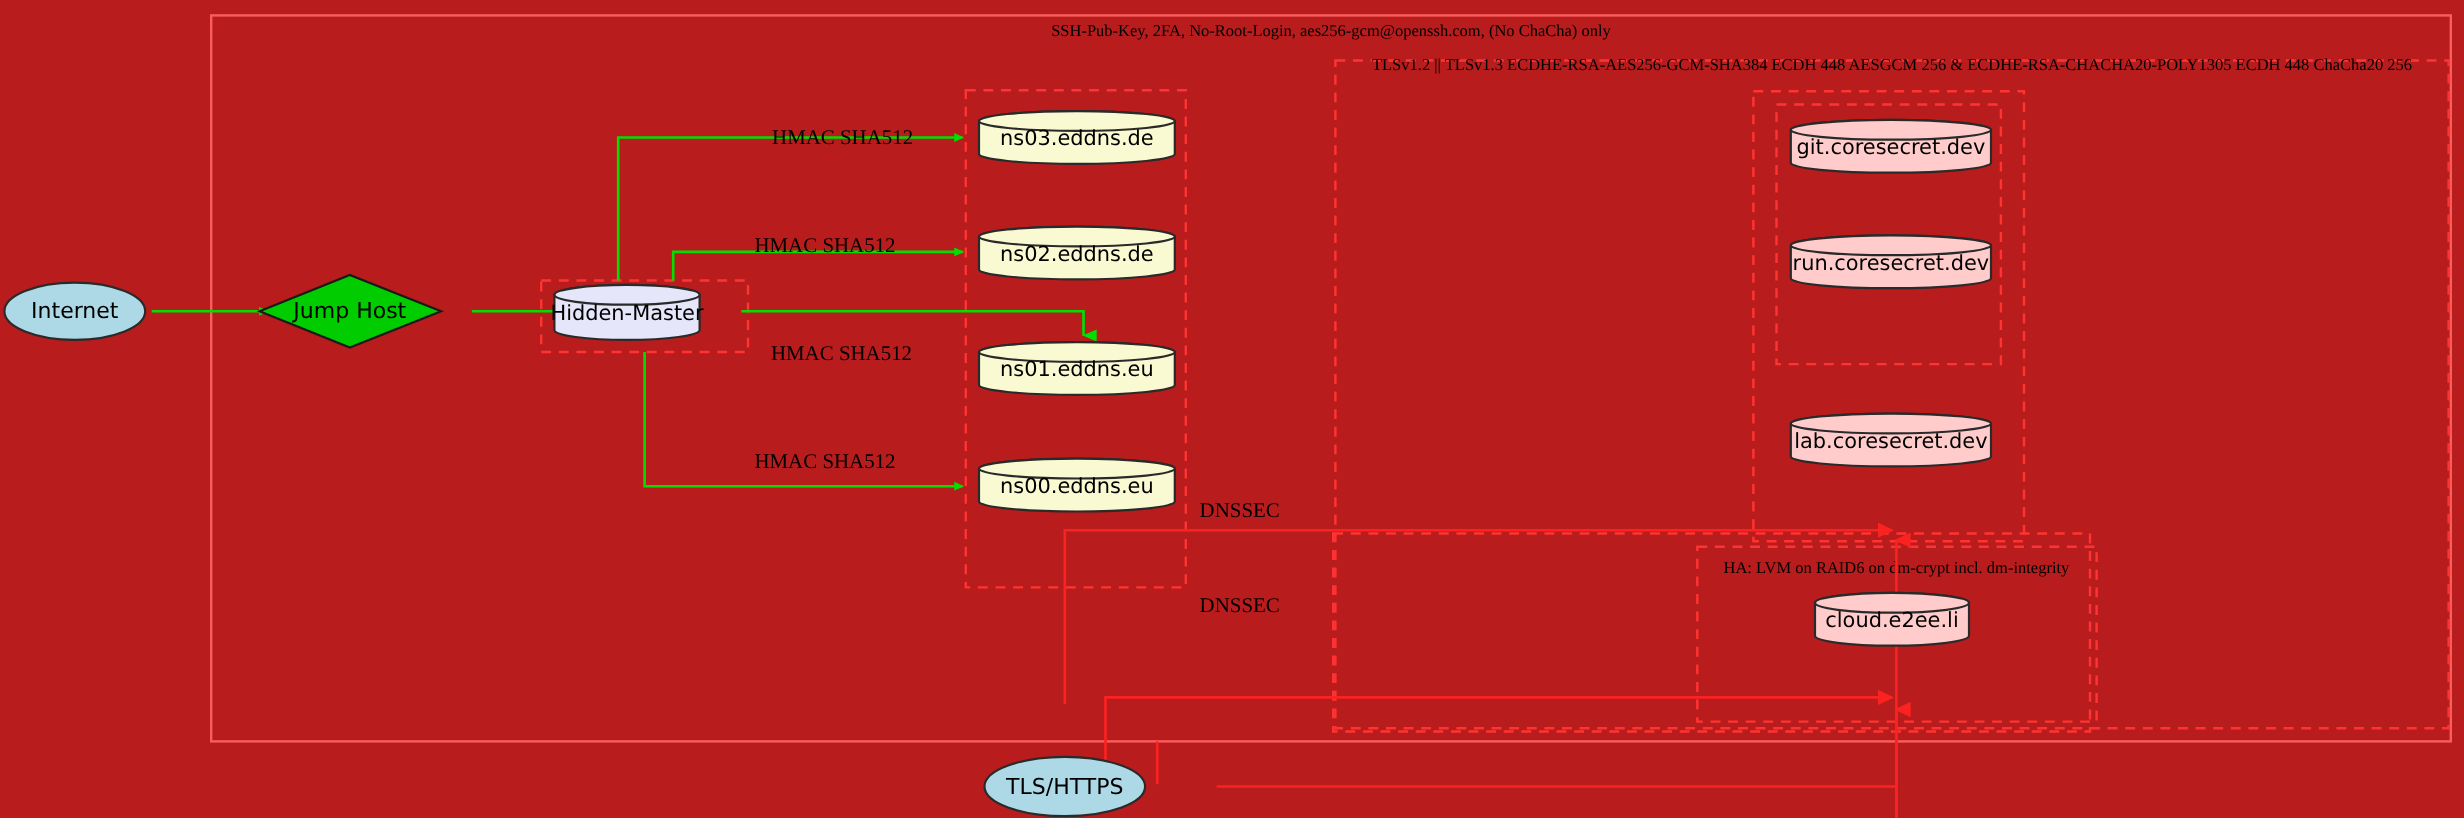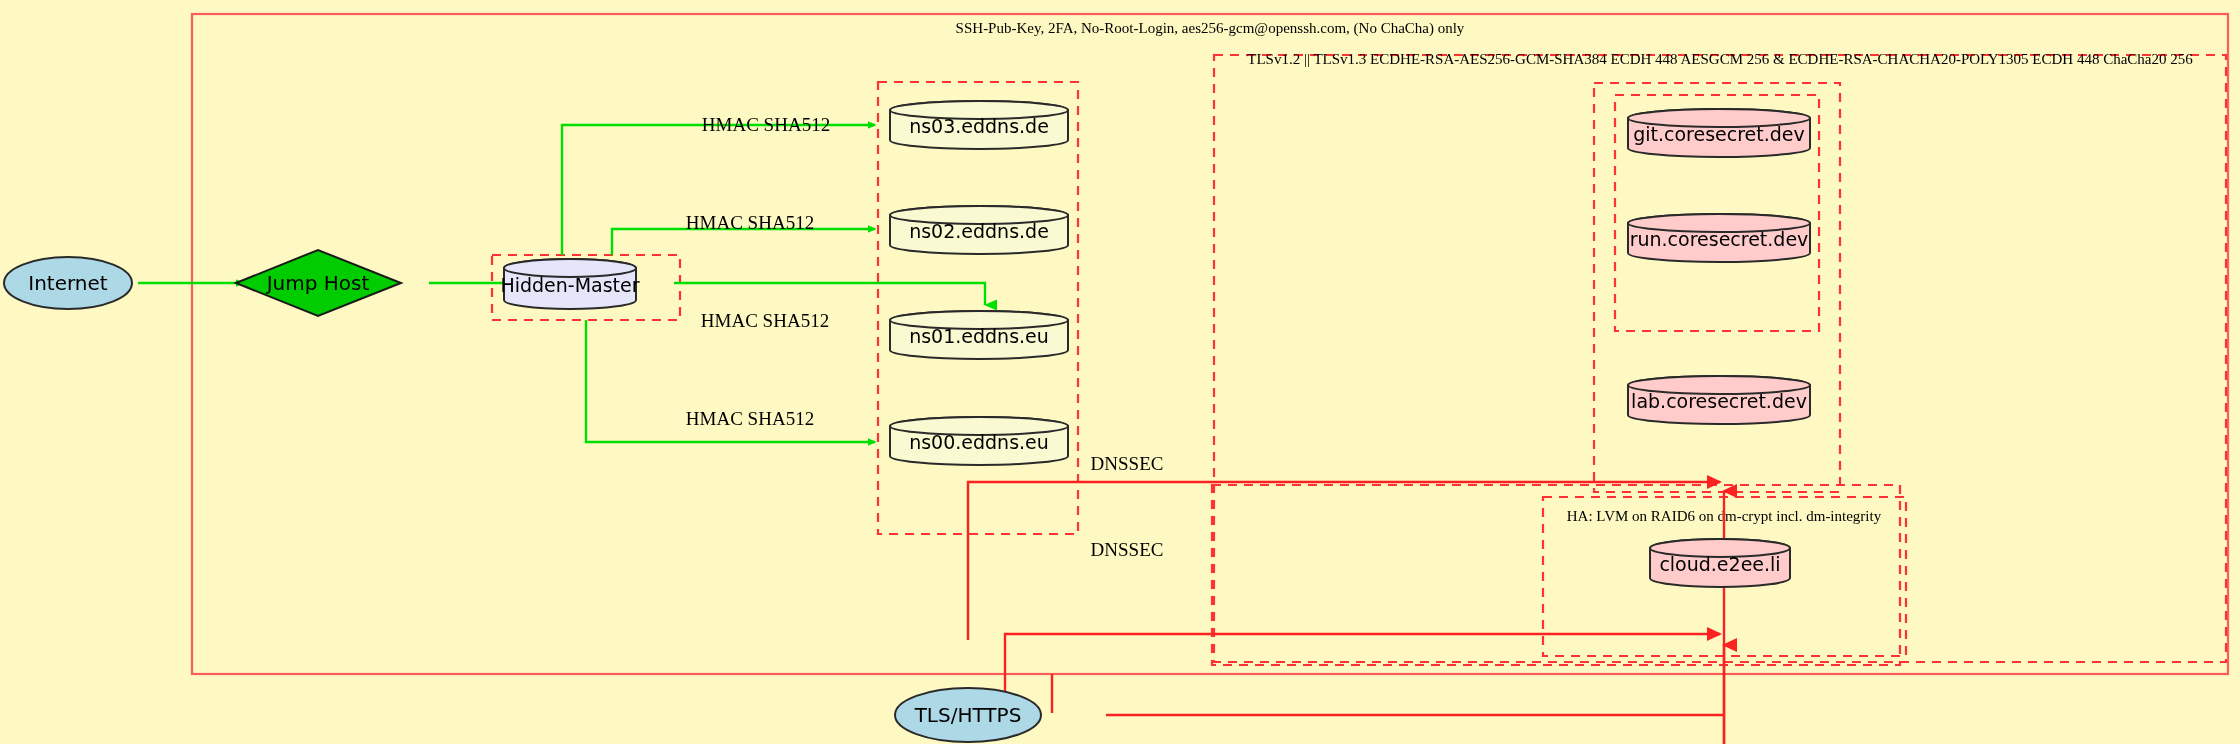--- a/index.html
+++ b/index.html
@@ -5,21 +5,21 @@
 <style>
   html, body {
     margin: 0;
     padding: 0;
     background: #ffffff;
   }
   #canvas {
     position: relative;
     width: 2240px;
     height: 744px;
-    background: #fef9c3;
+    background: #b91c1c;
     font-family: "Liberation Sans", sans-serif;
     overflow: hidden;
   }
   svg#diagram {
     position: absolute;
     left: 0;
     top: 0;
     width: 2240px;
     height: 744px;
   }

